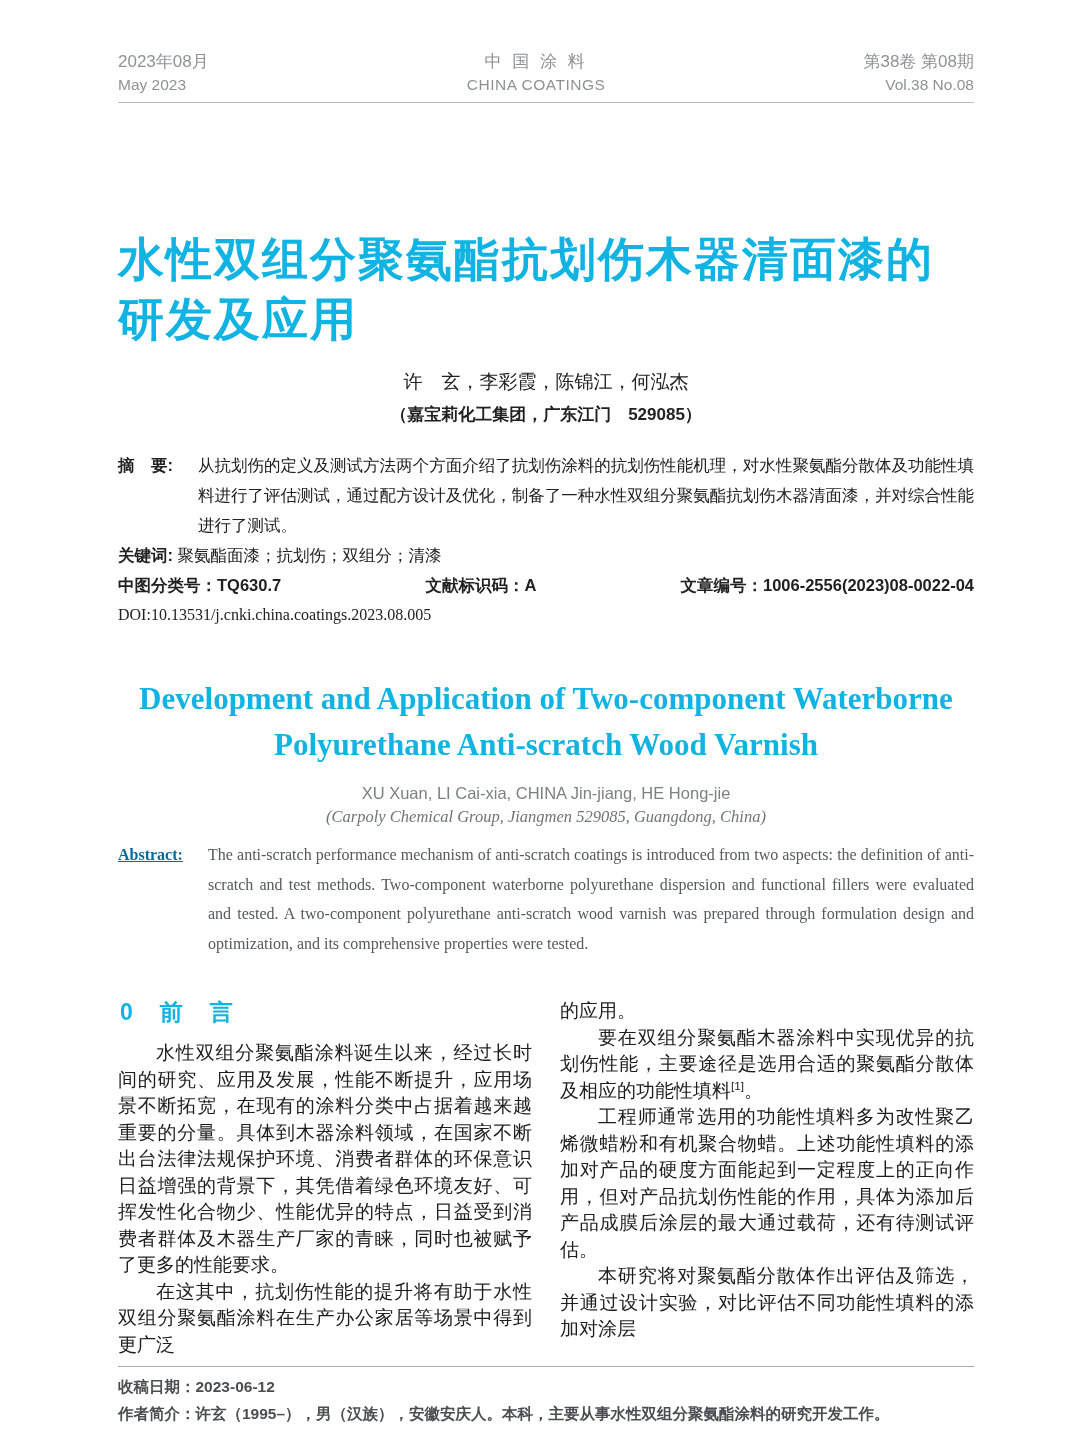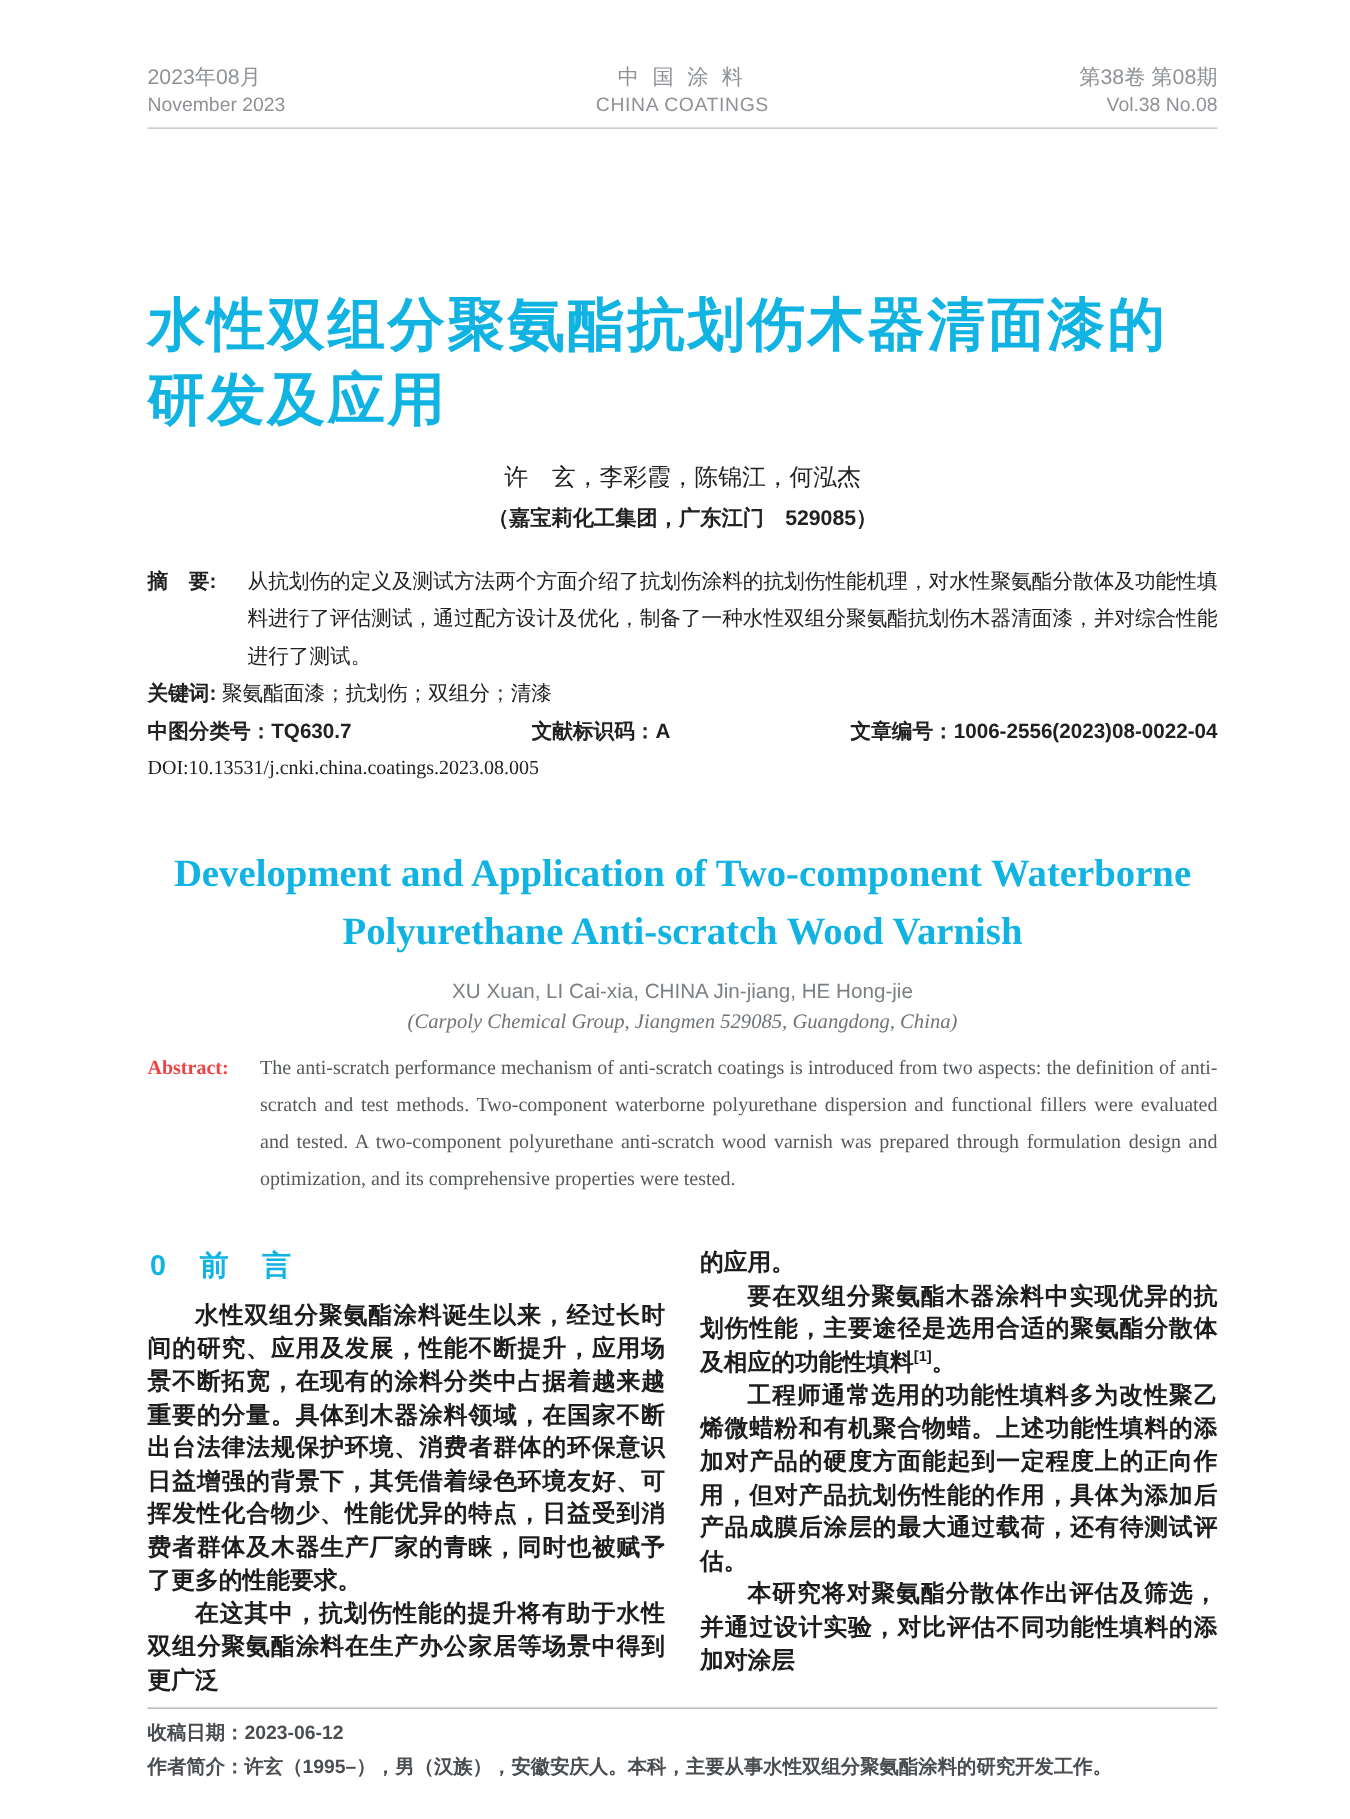--- a/index.html
+++ b/index.html
@@ -84,56 +84,56 @@
   .abstract-en {
     position: relative;
     margin-top: 10px;
     padding-left: 90px;
     font-family: "Liberation Serif", "DejaVu Serif", serif;
     font-size: 16px;
     line-height: 29.5px;
     color: #55595c;
     text-align: justify;
   }
-  .abstract-en .label { position: absolute; left: 0; top: 0; font-weight: 700; color: #ef4444; }
+  .abstract-en .label { position: absolute; left: 0; top: 0; font-weight: 700; color: #0369a1; text-decoration: underline; }
   .keywords-en {
     font-family: "Liberation Serif", "DejaVu Serif", serif;
     font-size: 16px; line-height: 29.5px; color: #55595c;
   }
   .keywords-en .label { font-weight: 700; color: #3f4346; }
 
   
   .intro { margin-top: 40px; display: flex; gap: 28px; }
   .intro .col { flex: 1; min-width: 0; }
   .sec-heading {
     color: #10b3e2; font-size: 23px; font-weight: 800;
     letter-spacing: 2px; margin: 0 0 14px 2px; line-height: 28px;
   }
   .intro p {
     font-size: 19px; line-height: 26.5px; text-align: justify;
-    color: #1d1d1d; margin: 0; font-weight: bold;
+    color: #1d1d1d; margin: 0;
   }
   .intro p.indent { text-indent: 2em; }
   .intro sup { font-size: 0.62em; vertical-align: super; line-height: 0; }
 
   
   .foot-rule { margin-top: 8px; height: 1px; background: #a6abaf; }
   .footnotes { margin-top: 6px; }
   .footnote { font-size: 15.5px; line-height: 27px; color: #4a4e52; font-weight: 600; }
 </style>
 </head>
 <body>
 
 <div class="page">
   <div class="content">
 
     <header class="running-header">
       <div class="rh left">
         <div>2023年08月</div>
-        <div class="sub">November 2023</div>
+        <div class="sub">May 2023</div>
       </div>
       <div class="rh center">
         <div>中 国 涂 料</div>
         <div class="sub">CHINA COATINGS</div>
       </div>
       <div class="rh right">
         <div>第38卷 第08期</div>
         <div class="sub">Vol.38 No.08</div>
       </div>
     </header>

